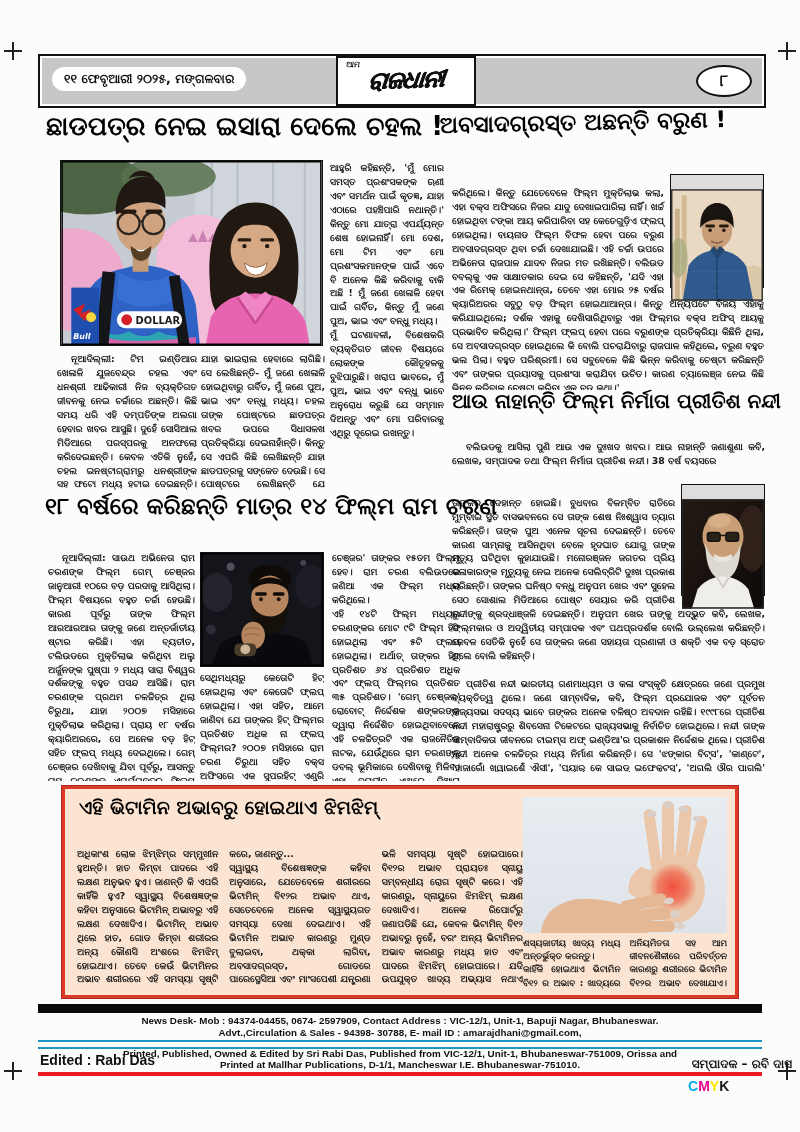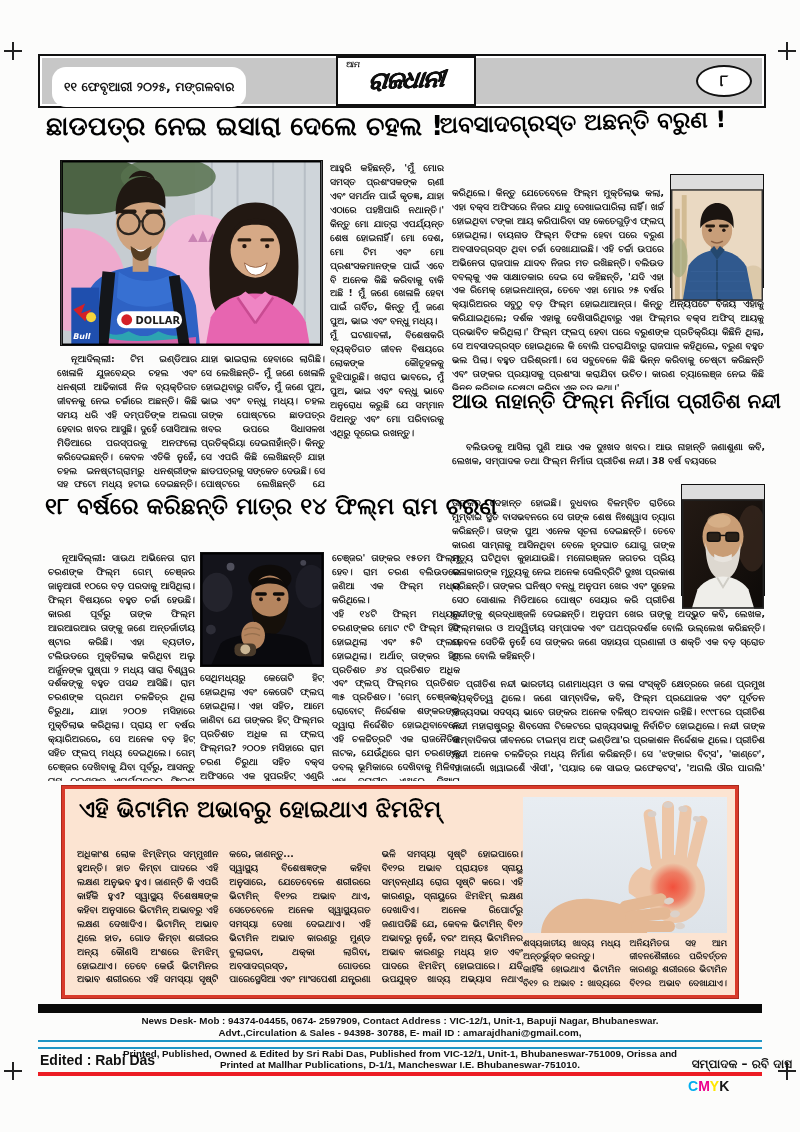--- a/index.html
+++ b/index.html
@@ -7,37 +7,37 @@
        font-family:"DejaVu Sans",sans-serif;color:#111;}
   .abs{position:absolute;}
   
   .crop{width:18px;height:18px;}
   .crop::before{content:"";position:absolute;left:8px;top:0;width:1.5px;height:18px;background:#222;}
   .crop::after{content:"";position:absolute;left:0;top:8px;width:18px;height:1.5px;background:#222;}
   
   .header-bar{left:38px;top:54px;width:724px;height:50px;background:#c7c7c7;
               border:2px solid #111;box-shadow:inset 0 0 0 2px #fff;}
   .date-pill{position:absolute;left:12px;top:11px;background:#fff;border-radius:14px;
-             padding:12px 12px;font-size:12.5px;font-weight:700;white-space:nowrap;}
+             padding:4px 12px;font-size:12.5px;font-weight:700;white-space:nowrap;}
   .masthead-box{position:absolute;left:296px;top:0px;width:136px;height:46px;background:#fff;
                 border:2px solid #111;text-align:center;overflow:hidden;}
   .masthead-prefix{position:absolute;left:8px;top:2px;font-size:8px;font-weight:700;transform:skewX(-10deg);}
   .masthead-title{display:block;margin-top:8px;font-size:24px;font-weight:900;font-style:italic;
                   letter-spacing:-1px;transform:skewX(-8deg) rotate(-2deg);
                   text-shadow:0.6px 0 #000, -0.4px 0 #000;}
   .page-oval{position:absolute;right:12px;top:9px;width:52px;height:28px;background:#fff;
              border:2.5px solid #111;border-radius:50%;text-align:center;
              font-size:16px;font-weight:700;line-height:27px;}
   
   .headline{font-weight:900;color:#000;line-height:1.1;white-space:nowrap;}
   .h-chahal{left:46px;top:112px;width:358px;font-size:26px;}
   .h-varun{left:404px;top:110px;width:358px;font-size:23px;text-align:center;transform:rotate(-1.2deg);}
   .h-ramcharan{left:45px;top:494px;width:412px;font-size:23px;}
   .h-nandy{left:452px;top:390px;width:313px;font-size:20px;text-align:left;}
-  .h-vitamin{font-size:23px;font-weight:900;white-space:nowrap;}
+  .h-vitamin{font-size:19px;font-weight:900;white-space:nowrap;}
   
   .bt{font-size:9.3px;line-height:1.5;font-weight:600;text-align:justify;color:#141414;
       overflow:hidden;white-space:pre-line;}
   .indent{text-indent:14px;}
   .photo-frame{border:1.5px solid #111;box-sizing:border-box;background:#ddd;}
   .photo-frame svg{display:block;width:100%;height:100%;}
   .float-photo{float:right;margin:2px 0 4px 6px;}
   p.lead{margin:0;text-indent:14px;}
   p.rest{margin:0;}
   

